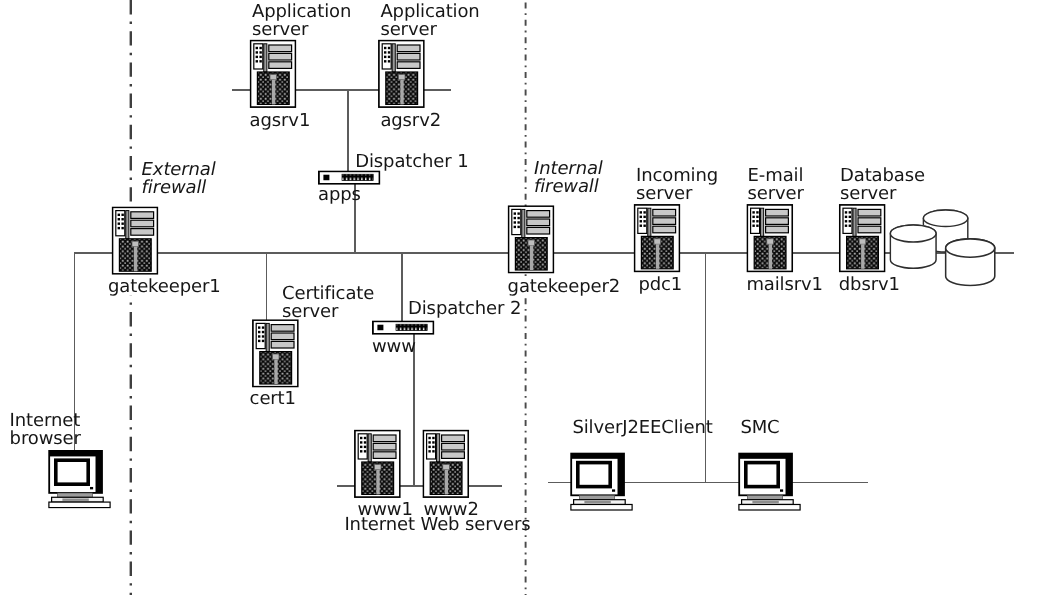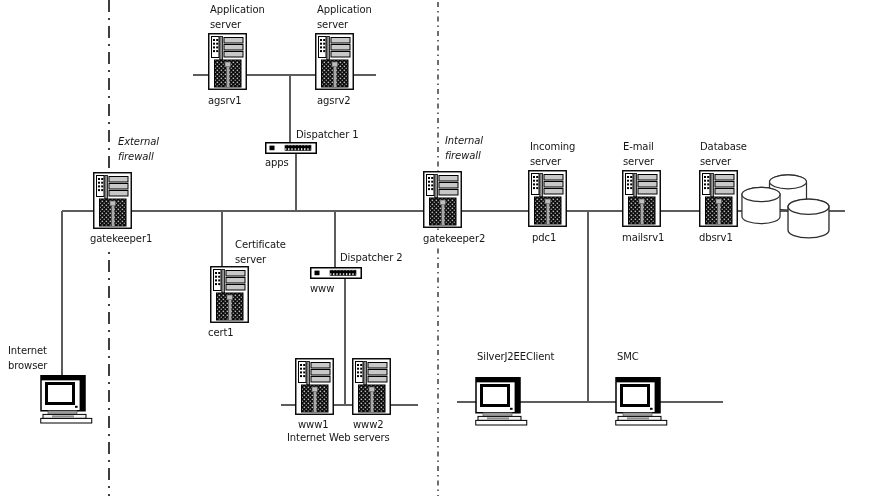--- a/index.html
+++ b/index.html
@@ -1,20 +1,20 @@
 <!DOCTYPE html>
 <html><head>
 <meta charset="utf-8">
 <style>
   html,body{margin:0;padding:0;background:#fff;}
   .canvas{position:relative;width:870px;height:496px;background:#ffffff;
           font-family:"DejaVu Sans","Liberation Sans",sans-serif;overflow:hidden;}
   #wires{position:absolute;left:0;top:0;z-index:1;}
   svg.ic{position:absolute;z-index:2;}
-  .lbl{position:absolute;z-index:3;font-size:10px;line-height:15px;color:#161616;letter-spacing:-0.1px;}
+  .lbl{position:absolute;z-index:3;font-size:15px;line-height:15px;color:#161616;letter-spacing:-0.1px;}
   .nw{white-space:nowrap;}
   .it{font-style:italic;}
   .bg{background:#ffffff;padding:0 2px 0 0;}
   .ra{text-align:right;}
   .dmz{font-size:15px;font-weight:bold;letter-spacing:.4px;color:#701a75;margin-top:32px;}
 </style>
 </head>
 <body>
 
 <div class="canvas">

